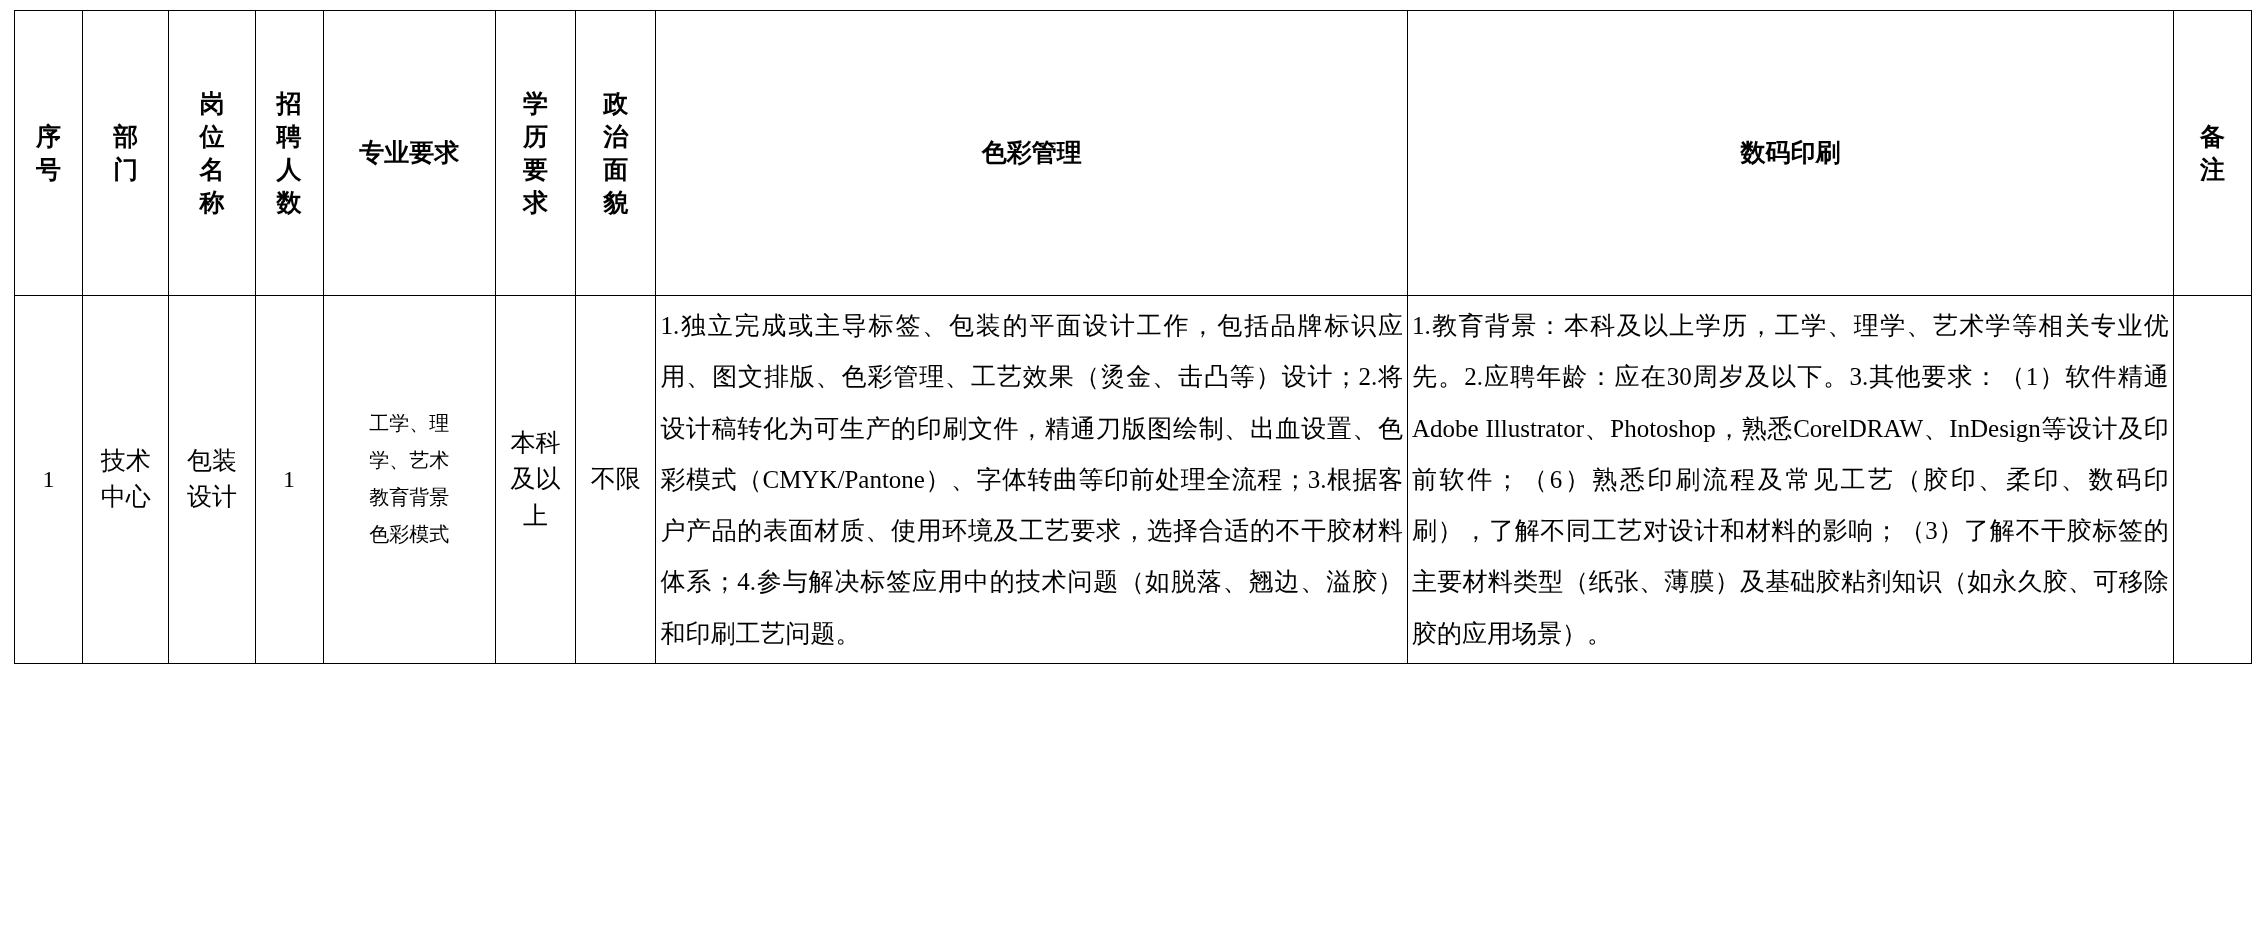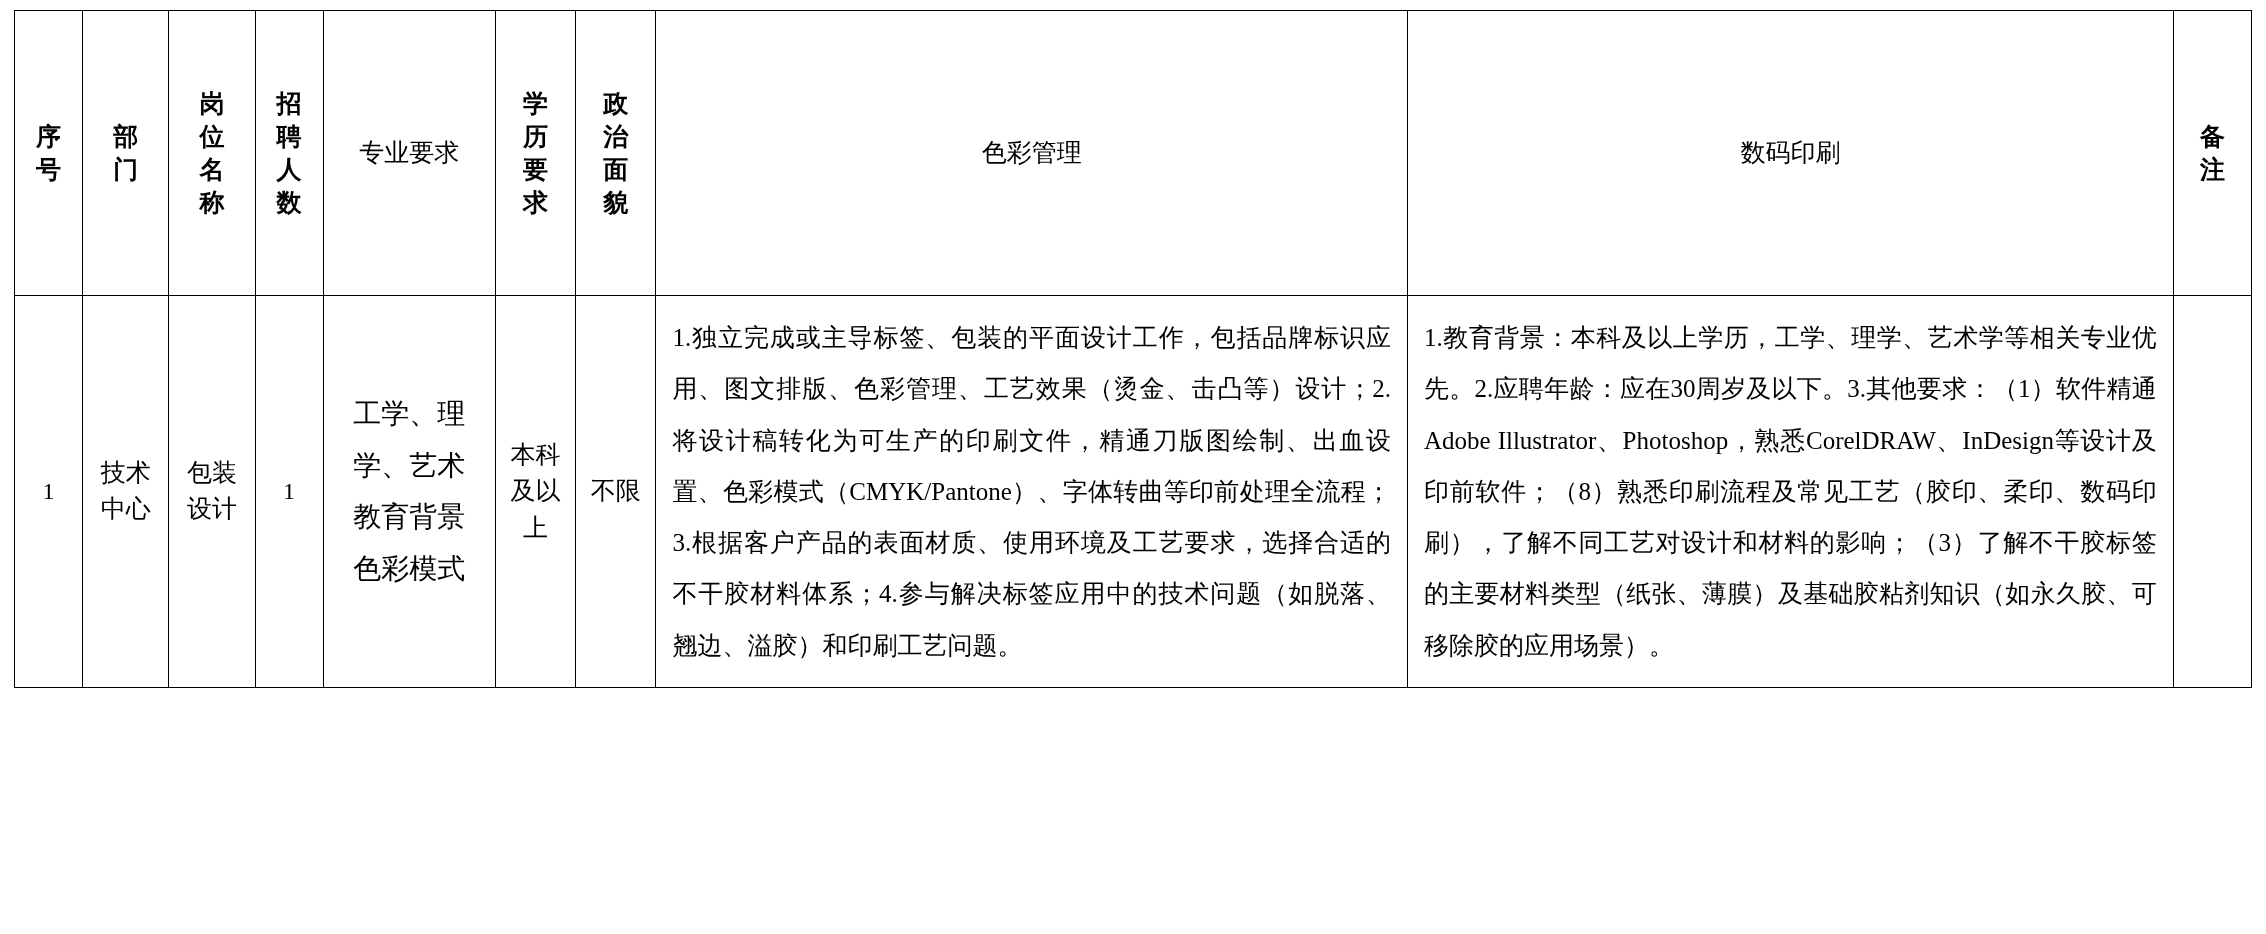--- a/index.html
+++ b/index.html
@@ -28,21 +28,21 @@
   }
   table.recruit th,
   table.recruit td {
     border: 1px solid #000000;
     vertical-align: middle;
     padding: 0;
   }
   
   .hdr {
     text-align: center;
-    font-weight: normal;
+    font-weight: bold;
     font-size: 25px;
     line-height: 1.30;
     padding: 6px 4px;
     height: 285px;
     box-sizing: border-box;
   }
   .hdr-vert {
     
     font-weight: bold;
     font-size: 25px;
@@ -67,35 +67,35 @@
   .cell.num {
     font-size: 24px;
   }
   .cell-narrow {
     font-size: 25px;
     line-height: 1.45;
     text-align: center;
     padding: 8px 6px;
   }
   .cell-major {
-    font-size: 28px;
+    font-size: 20px;
     line-height: 1.85;
     text-align: center;
     padding: 10px 10px;
   }
   .cell-long {
     font-size: 25px;
     line-height: 2.05;
     text-align: justify;
     text-justify: inter-ideograph;
     padding: 14px 14px 14px 16px;
     vertical-align: middle;
   }
   .cell-long p {
-    margin: 16px;
+    margin: 4px;
   }
   .cell-remark {
     font-size: 25px;
   }
   
 </style>
 </head>
 <body>
 
 <div class="page">
@@ -198,19 +198,19 @@
             <div>及以</div>
             <div>上</div>
           </td>
         <td class="cell-narrow">
             <div>不限</div>
           </td>
         <td class="cell-long">
           <p>1.独立完成或主导标签、包装的平面设计工作，包括品牌标识应用、图文排版、色彩管理、工艺效果（烫金、击凸等）设计；2.将设计稿转化为可生产的印刷文件，精通刀版图绘制、出血设置、色彩模式（CMYK/Pantone）、字体转曲等印前处理全流程；3.根据客户产品的表面材质、使用环境及工艺要求，选择合适的不干胶材料体系；4.参与解决标签应用中的技术问题（如脱落、翘边、溢胶）和印刷工艺问题。</p>
         </td>
         <td class="cell-long">
-          <p>1.教育背景：本科及以上学历，工学、理学、艺术学等相关专业优先。2.应聘年龄：应在30周岁及以下。3.其他要求：（1）软件精通Adobe Illustrator、Photoshop，熟悉CorelDRAW、InDesign等设计及印前软件；（8）熟悉印刷流程及常见工艺（胶印、柔印、数码印刷），了解不同工艺对设计和材料的影响；（3）了解不干胶标签的主要材料类型（纸张、薄膜）及基础胶粘剂知识（如永久胶、可移除胶的应用场景）。</p>
+          <p>1.教育背景：本科及以上学历，工学、理学、艺术学等相关专业优先。2.应聘年龄：应在30周岁及以下。3.其他要求：（1）软件精通Adobe Illustrator、Photoshop，熟悉CorelDRAW、InDesign等设计及印前软件；（6）熟悉印刷流程及常见工艺（胶印、柔印、数码印刷），了解不同工艺对设计和材料的影响；（3）了解不干胶标签的主要材料类型（纸张、薄膜）及基础胶粘剂知识（如永久胶、可移除胶的应用场景）。</p>
         </td>
         <td class="cell cell-remark"></td>
       </tr>
     </tbody>
   </table>
 </div>
 
 </body></html>

